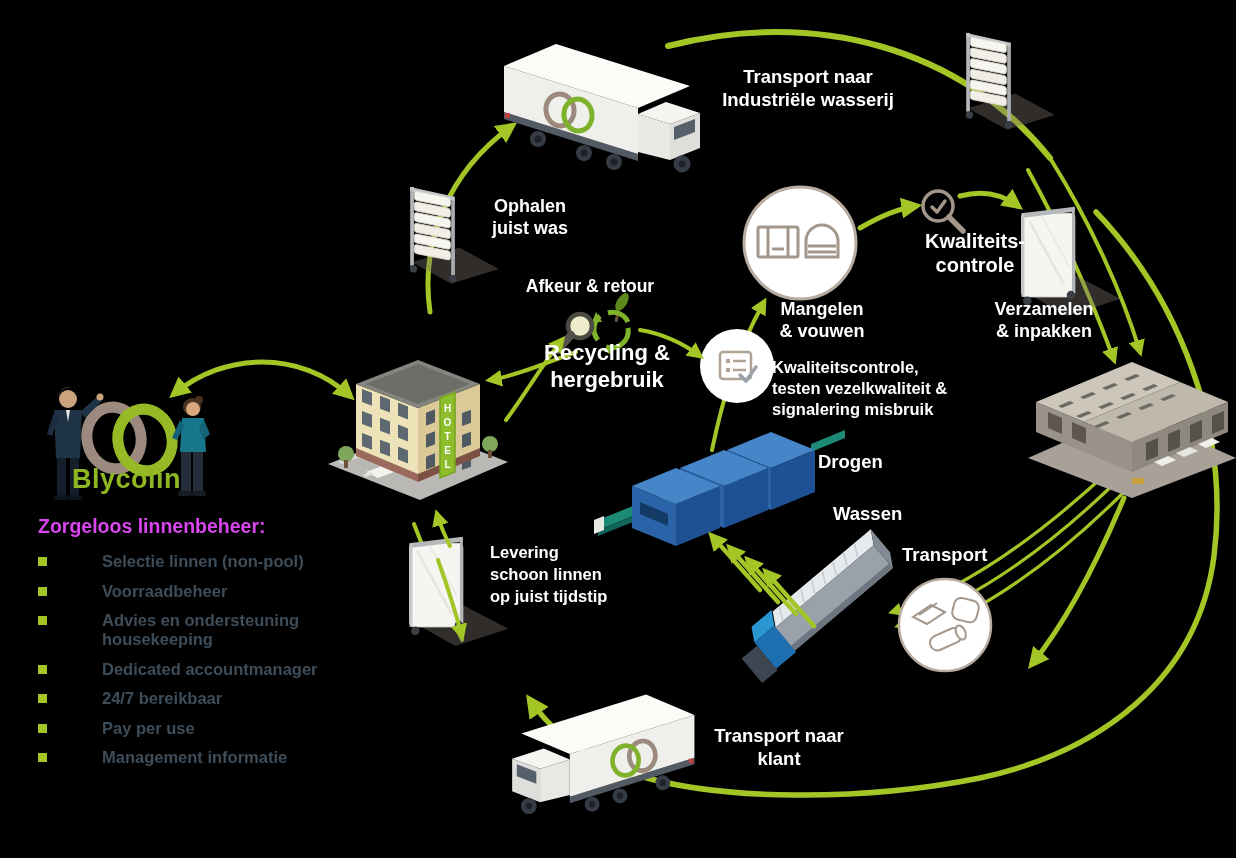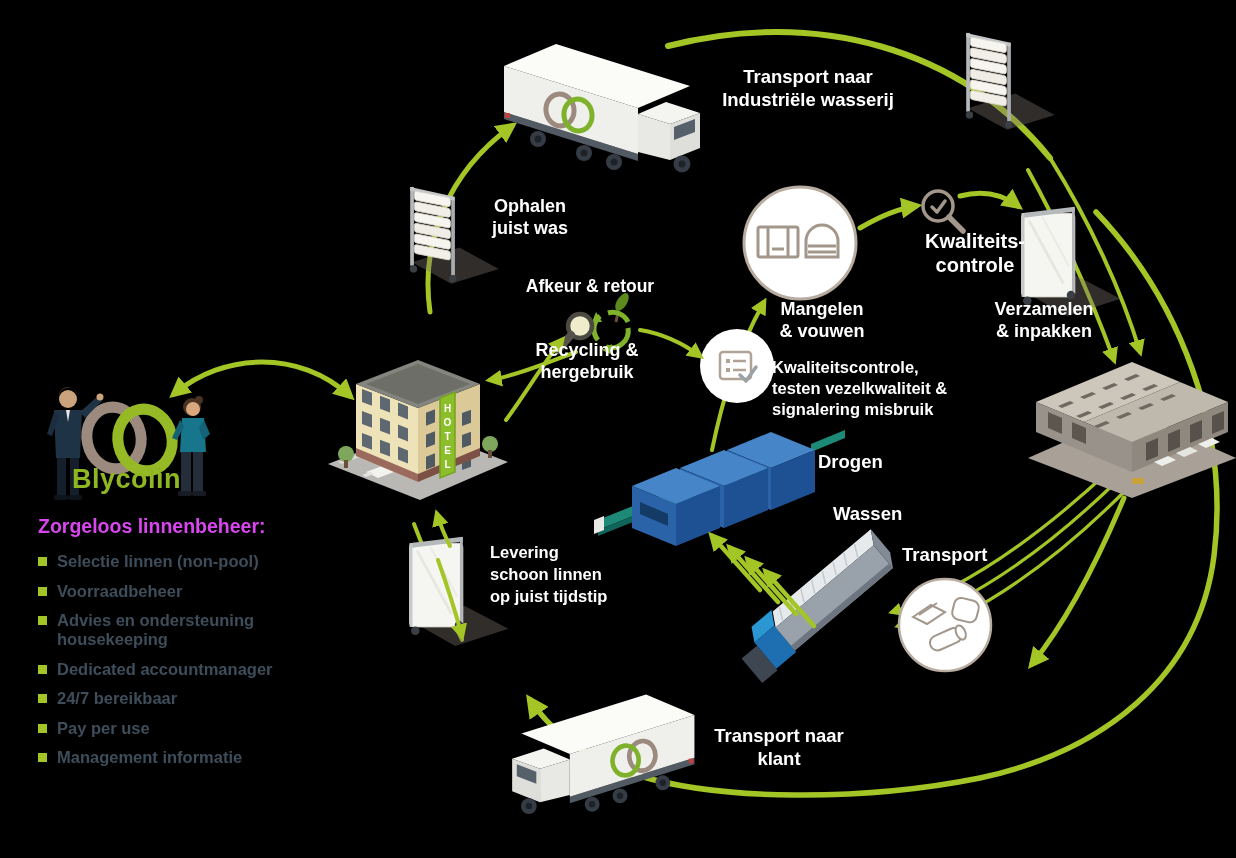--- a/index.html
+++ b/index.html
@@ -6,21 +6,21 @@
   .stage{position:relative;width:1236px;height:858px;background:#000;overflow:hidden;
          font-family:"Liberation Sans",sans-serif;}
   .layer{position:absolute;inset:0;}
   .lbl{position:absolute;color:#ffffff;font-weight:600;line-height:1.22;}
   .lbl.center{text-align:center;}
   .lbl .b,.lbl.b{font-weight:800;}
   .brandword{position:absolute;color:#8fb722;font-weight:800;letter-spacing:.5px;text-align:left;}
   .intro-head{position:absolute;color:#d946ef;font-weight:800;font-size:19.5px;}
   .intro-list{position:absolute;left:38px;top:552px;width:330px;margin:0;padding:0;list-style:none;}
   .intro-list li{display:flex;align-items:flex-start;margin:0 0 10.5px 0;color:#3e4d5a;
-                 font-weight:600;font-size:16.5px;line-height:19px;}
+                 font-weight:600;font-size:16.5px;line-height:19px;gap:45px;}
   .intro-list .sq{flex:0 0 9px;width:9px;height:9px;background:#a3c525;margin:5px 10px 0 0;}
 </style>
 </head>
 <body>
 
 <div class="stage">
 
   <svg class="layer" viewBox="0 0 1236 858">
     <defs>
       <marker id="ah" viewBox="0 0 10 10" refX="7" refY="5" markerWidth="4.2" markerHeight="4.2" orient="auto-start-reverse">
@@ -351,21 +351,21 @@
 
   <div class="lbl center" style="left:468px;top:196px;width:124px;font-size:18px">
     <div>Ophalen</div>
     <div>juist was</div>
   </div>
 
   <div class="lbl center" style="left:512px;top:276px;width:156px;font-size:17.5px">
     <div>Afkeur &amp; retour</div>
   </div>
 
-  <div class="lbl center b" style="left:512px;top:340px;width:150px;font-size:18px">
+  <div class="lbl center b" style="left:532px;top:340px;width:150px;font-size:22px">
     <div>Recycling &amp;</div>
     <div>hergebruik</div>
   </div>
 
   <div class="lbl center" style="left:758px;top:299px;width:128px;font-size:18px">
     <div>Mangelen</div>
     <div>&amp; vouwen</div>
   </div>
 
   <div class="lbl center" style="left:917px;top:229px;width:116px;font-size:20px">

